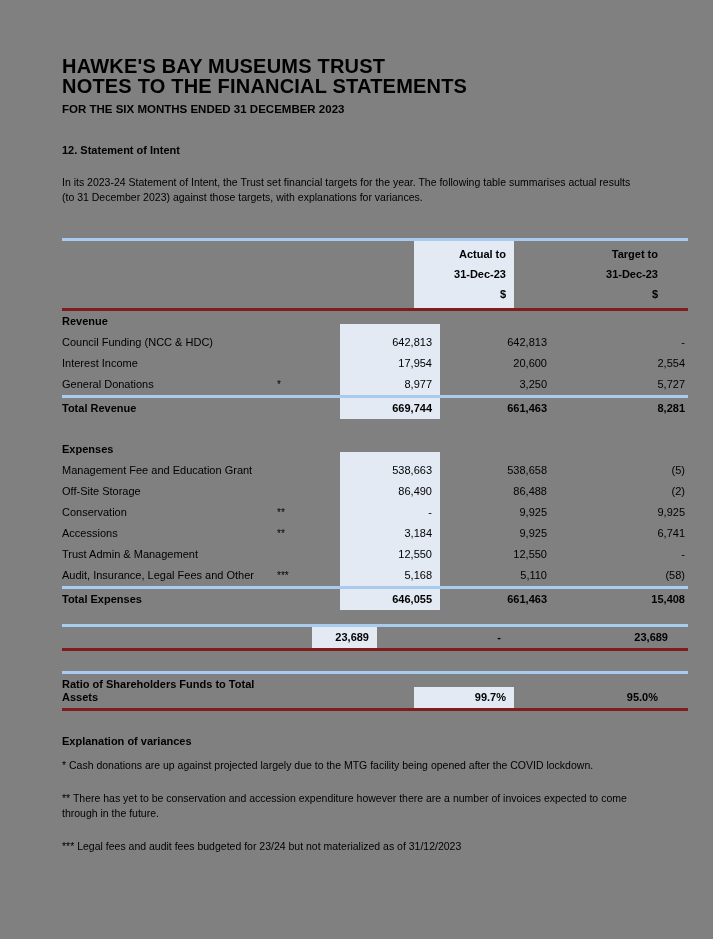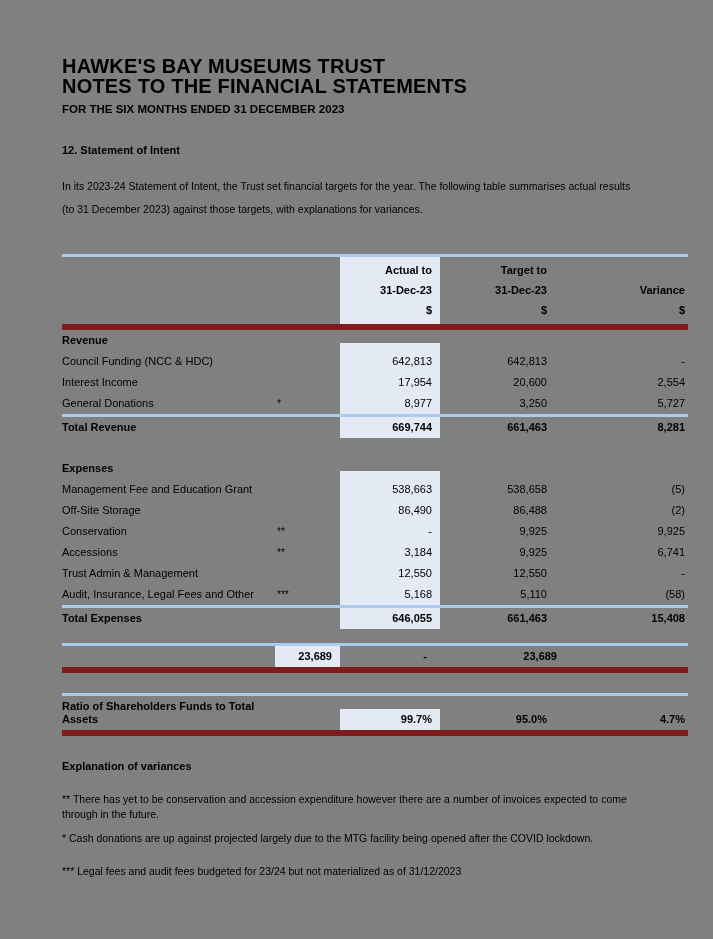--- a/index.html
+++ b/index.html
@@ -21,40 +21,40 @@
   .doc-subtitle{
     margin-top:7px;
     font-size:11.5px; font-weight:bold;
   }
   .section-heading{
     margin-top:29px;
     font-size:11px; font-weight:bold;
   }
   .intro{
     margin-top:19px;
-    font-size:10.5px; line-height:23px;
+    font-size:10.5px; line-height:15px;
     width:575px;
   }
 
   
   .soi-table{ margin-top:33px; font-size:11px; }
   .trow{
     display:grid;
     grid-template-columns:213px 65px 100px 120px 128px;
     align-items:end;
   }
   .c{ padding:4px 0 4px 0; line-height:13px; }
   .c.label{ text-align:left; }
   .c.marker{ text-align:left; padding-left:2px; font-size:10px;}
   .c.actual{ background:#e3eaf4; text-align:right; padding-right:8px; }
   .c.target{ text-align:right; padding-right:13px; }
   .c.variance{ text-align:right; padding-right:3px; }
   .trow.bold{ font-weight:bold; }
   .trow.rule-above{ border-top:3px solid #a9cbee; }
-  .trow.rule-below{ border-bottom:6px solid #7f1d1d; }
+  .trow.rule-below{ border-bottom:3px solid #7f1d1d;gap:37px; }
   .trow.blank .c{ padding:0; }
   .trow.blank{ height:20px; }
   .trow.blank.short{ height:14px; }
 
   .thead .c{ padding-top:7px; padding-bottom:7px; font-weight:bold; }
 
   
   .notes{ font-size:10.5px; line-height:15px; }
   .ratio-note{ margin-top:20px; }
   .notes-heading{ margin-top:23px; font-weight:bold; font-size:11px; }
@@ -223,18 +223,18 @@
           <div class="c marker"></div>
           <div class="c actual">99.7%</div>
           <div class="c target">95.0%</div>
           <div class="c variance">4.7%</div>
         </div>
       </div>
   </div>
 
   <div class="notes">
     <div class="notes-heading">Explanation of variances</div>
+    <div class="fn">* Cash donations are up against projected largely due to the MTG facility being opened after the COVID lockdown.</div>
     <div class="fn gap">** There has yet to be conservation and accession expenditure however there are a number of invoices expected to come through in the future.</div>
-    <div class="fn">* Cash donations are up against projected largely due to the MTG facility being opened after the COVID lockdown.</div>
     <div class="fn gap">*** Legal fees and audit fees budgeted for 23/24 but not materialized as of 31/12/2023</div>
   </div>
 
 </div>
 
 </body></html>

